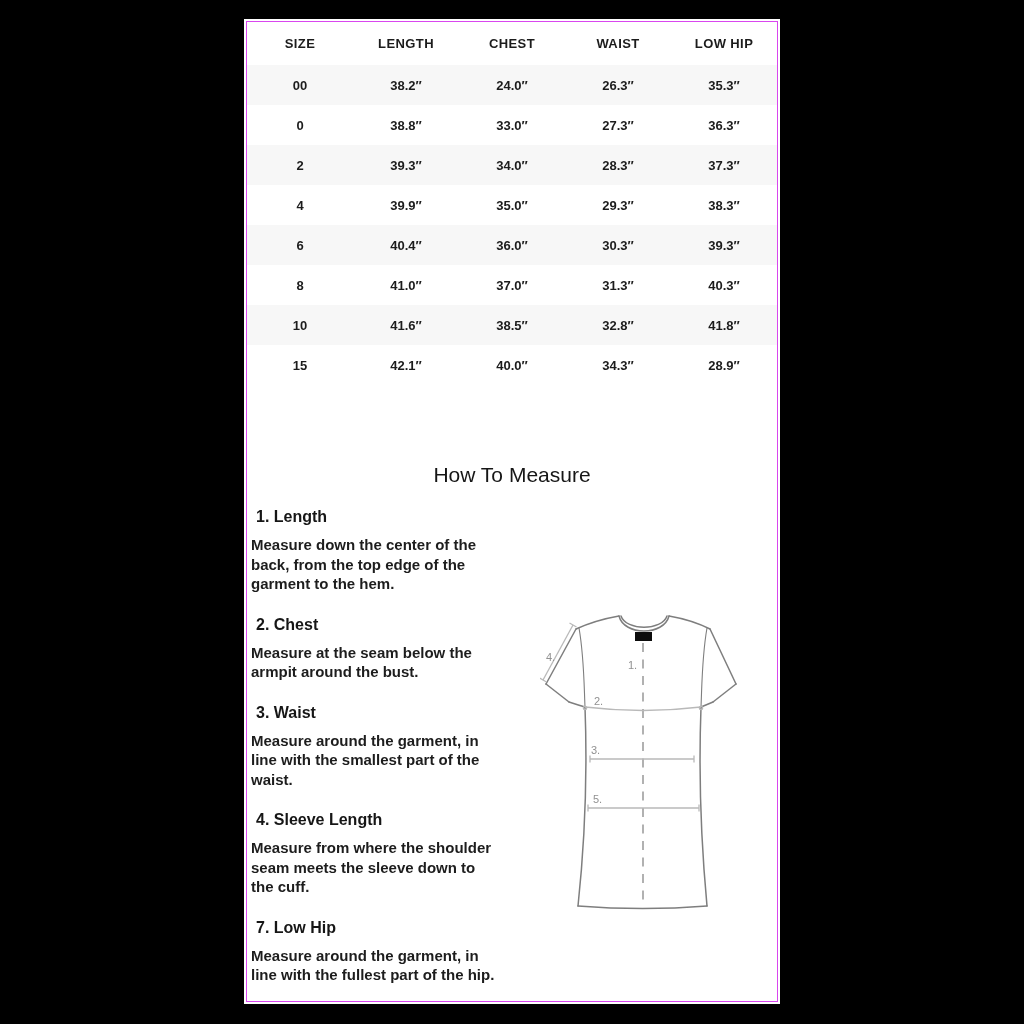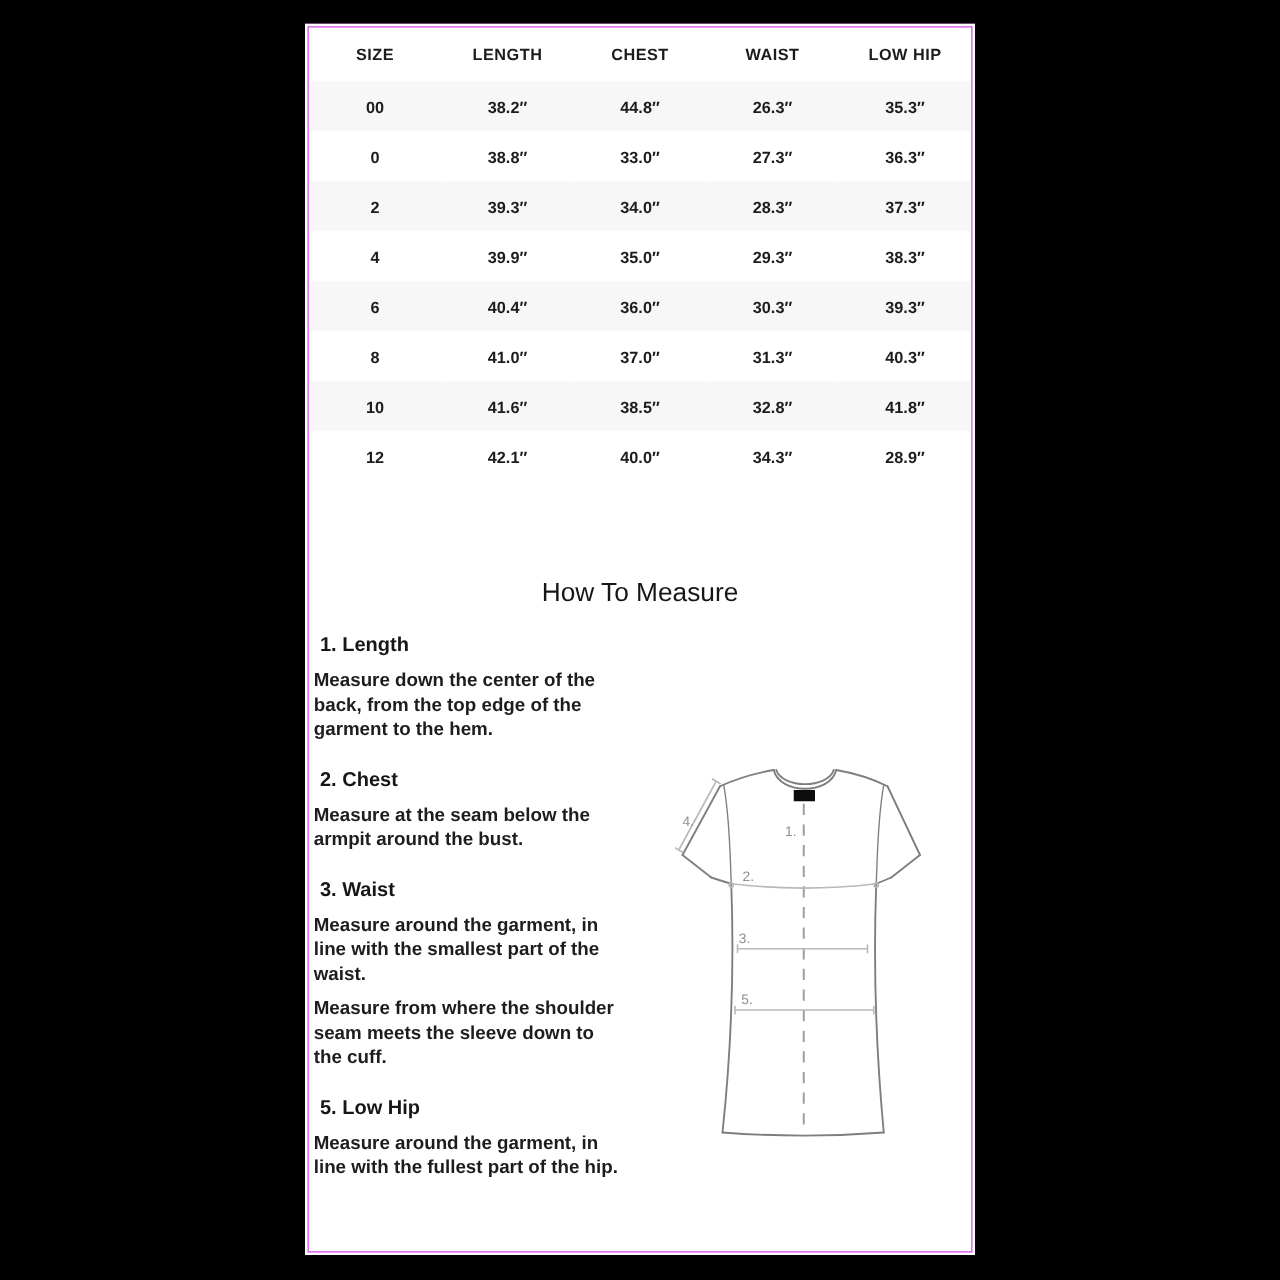--- a/index.html
+++ b/index.html
@@ -69,21 +69,21 @@
           <th>LENGTH</th>
           <th>CHEST</th>
           <th>WAIST</th>
           <th>LOW HIP</th>
         </tr>
       </thead>
       <tbody>
         <tr>
           <td>00</td>
           <td>38.2″</td>
-          <td>44.8″</td>
+          <td>24.0″</td>
           <td>26.3″</td>
           <td>35.3″</td>
         </tr>
         <tr>
           <td>0</td>
           <td>38.8″</td>
           <td>33.0″</td>
           <td>27.3″</td>
           <td>36.3″</td>
         </tr>
@@ -116,21 +116,21 @@
           <td>40.3″</td>
         </tr>
         <tr>
           <td>10</td>
           <td>41.6″</td>
           <td>38.5″</td>
           <td>32.8″</td>
           <td>41.8″</td>
         </tr>
         <tr>
-          <td>12</td>
+          <td>15</td>
           <td>42.1″</td>
           <td>40.0″</td>
           <td>34.3″</td>
           <td>28.9″</td>
         </tr>
       </tbody>
     </table>
 
     <h2 class="htm-title">How To Measure</h2>
 
@@ -146,26 +146,27 @@
         <p>Measure at the seam below the
 armpit around the bust.</p>
       </div>
       <div class="section">
         <h3>3. Waist</h3>
         <p>Measure around the garment, in
 line with the smallest part of the
 waist.</p>
       </div>
       <div class="section">
+        <h3>4. Sleeve Length</h3>
         <p>Measure from where the shoulder
 seam meets the sleeve down to
 the cuff.</p>
       </div>
       <div class="section">
-        <h3>5. Low Hip</h3>
+        <h3>7. Low Hip</h3>
         <p>Measure around the garment, in
 line with the fullest part of the hip.</p>
       </div>
     </div>
 
     <div class="diagram">
       <svg viewBox="0 0 205 318">
 
         <g stroke="#7e7e7e" stroke-width="1.5" fill="none" stroke-linecap="round">
           <path d="M36,23 Q56,14 79,10"></path>

